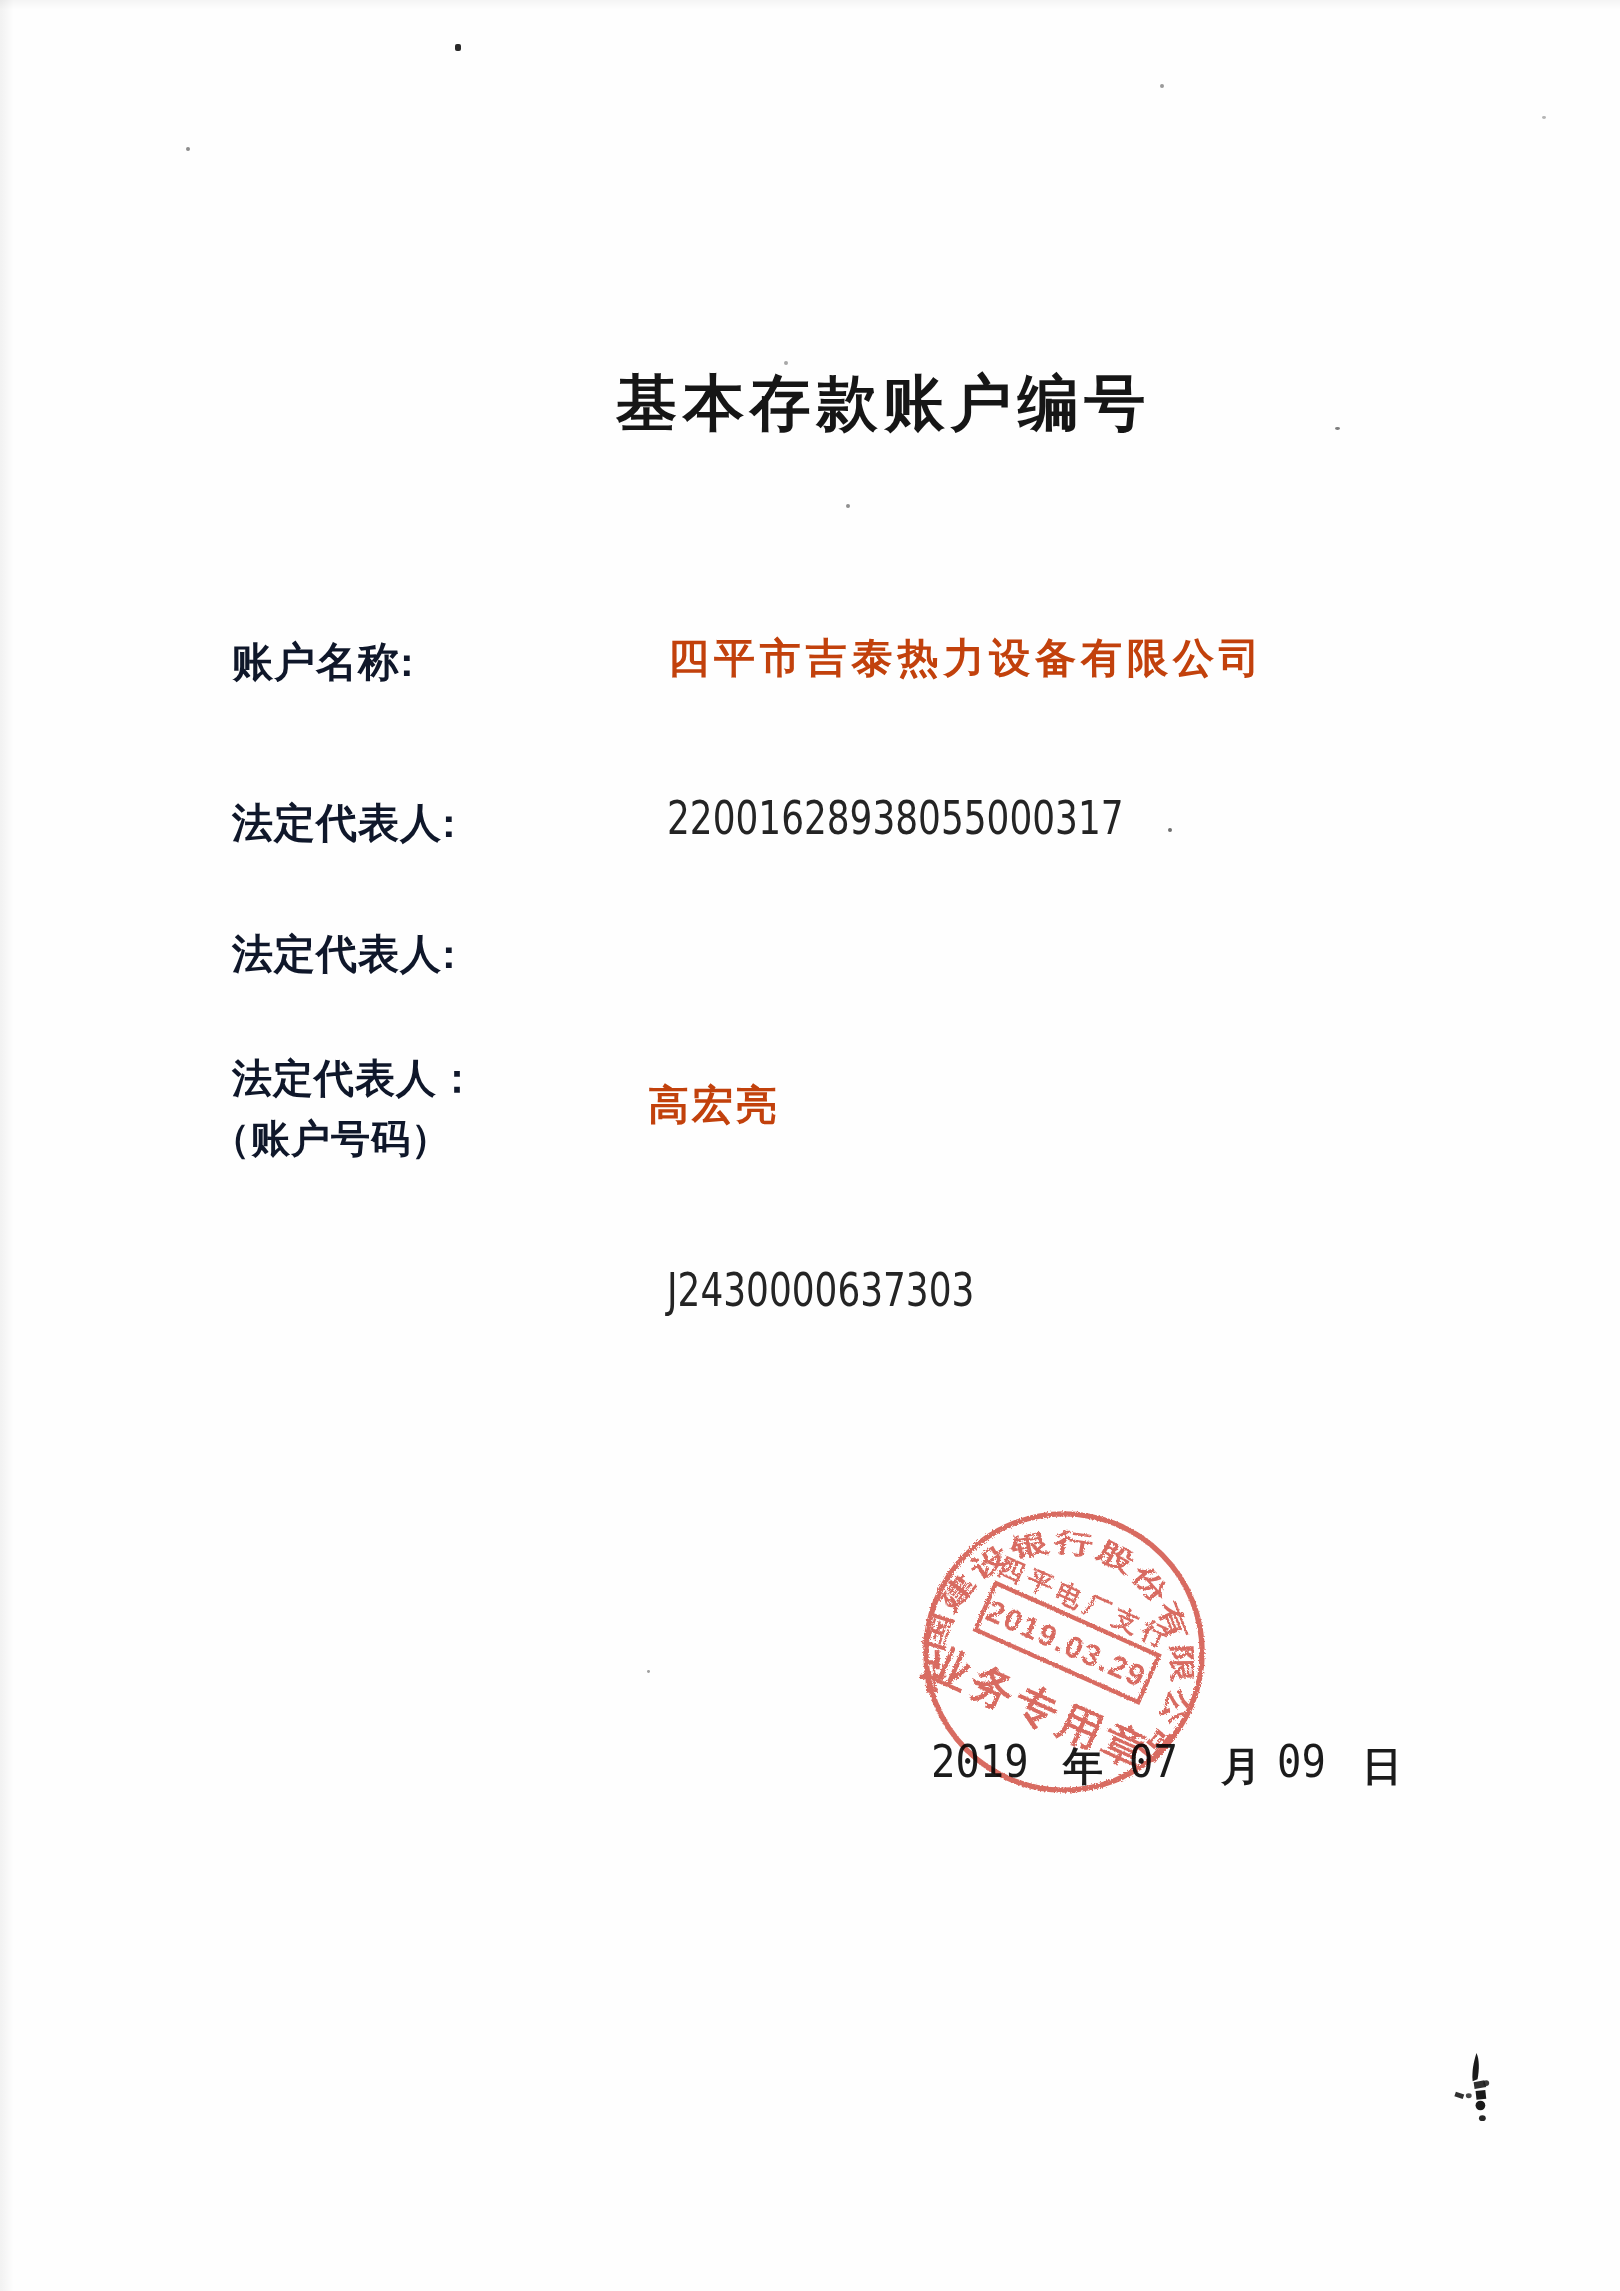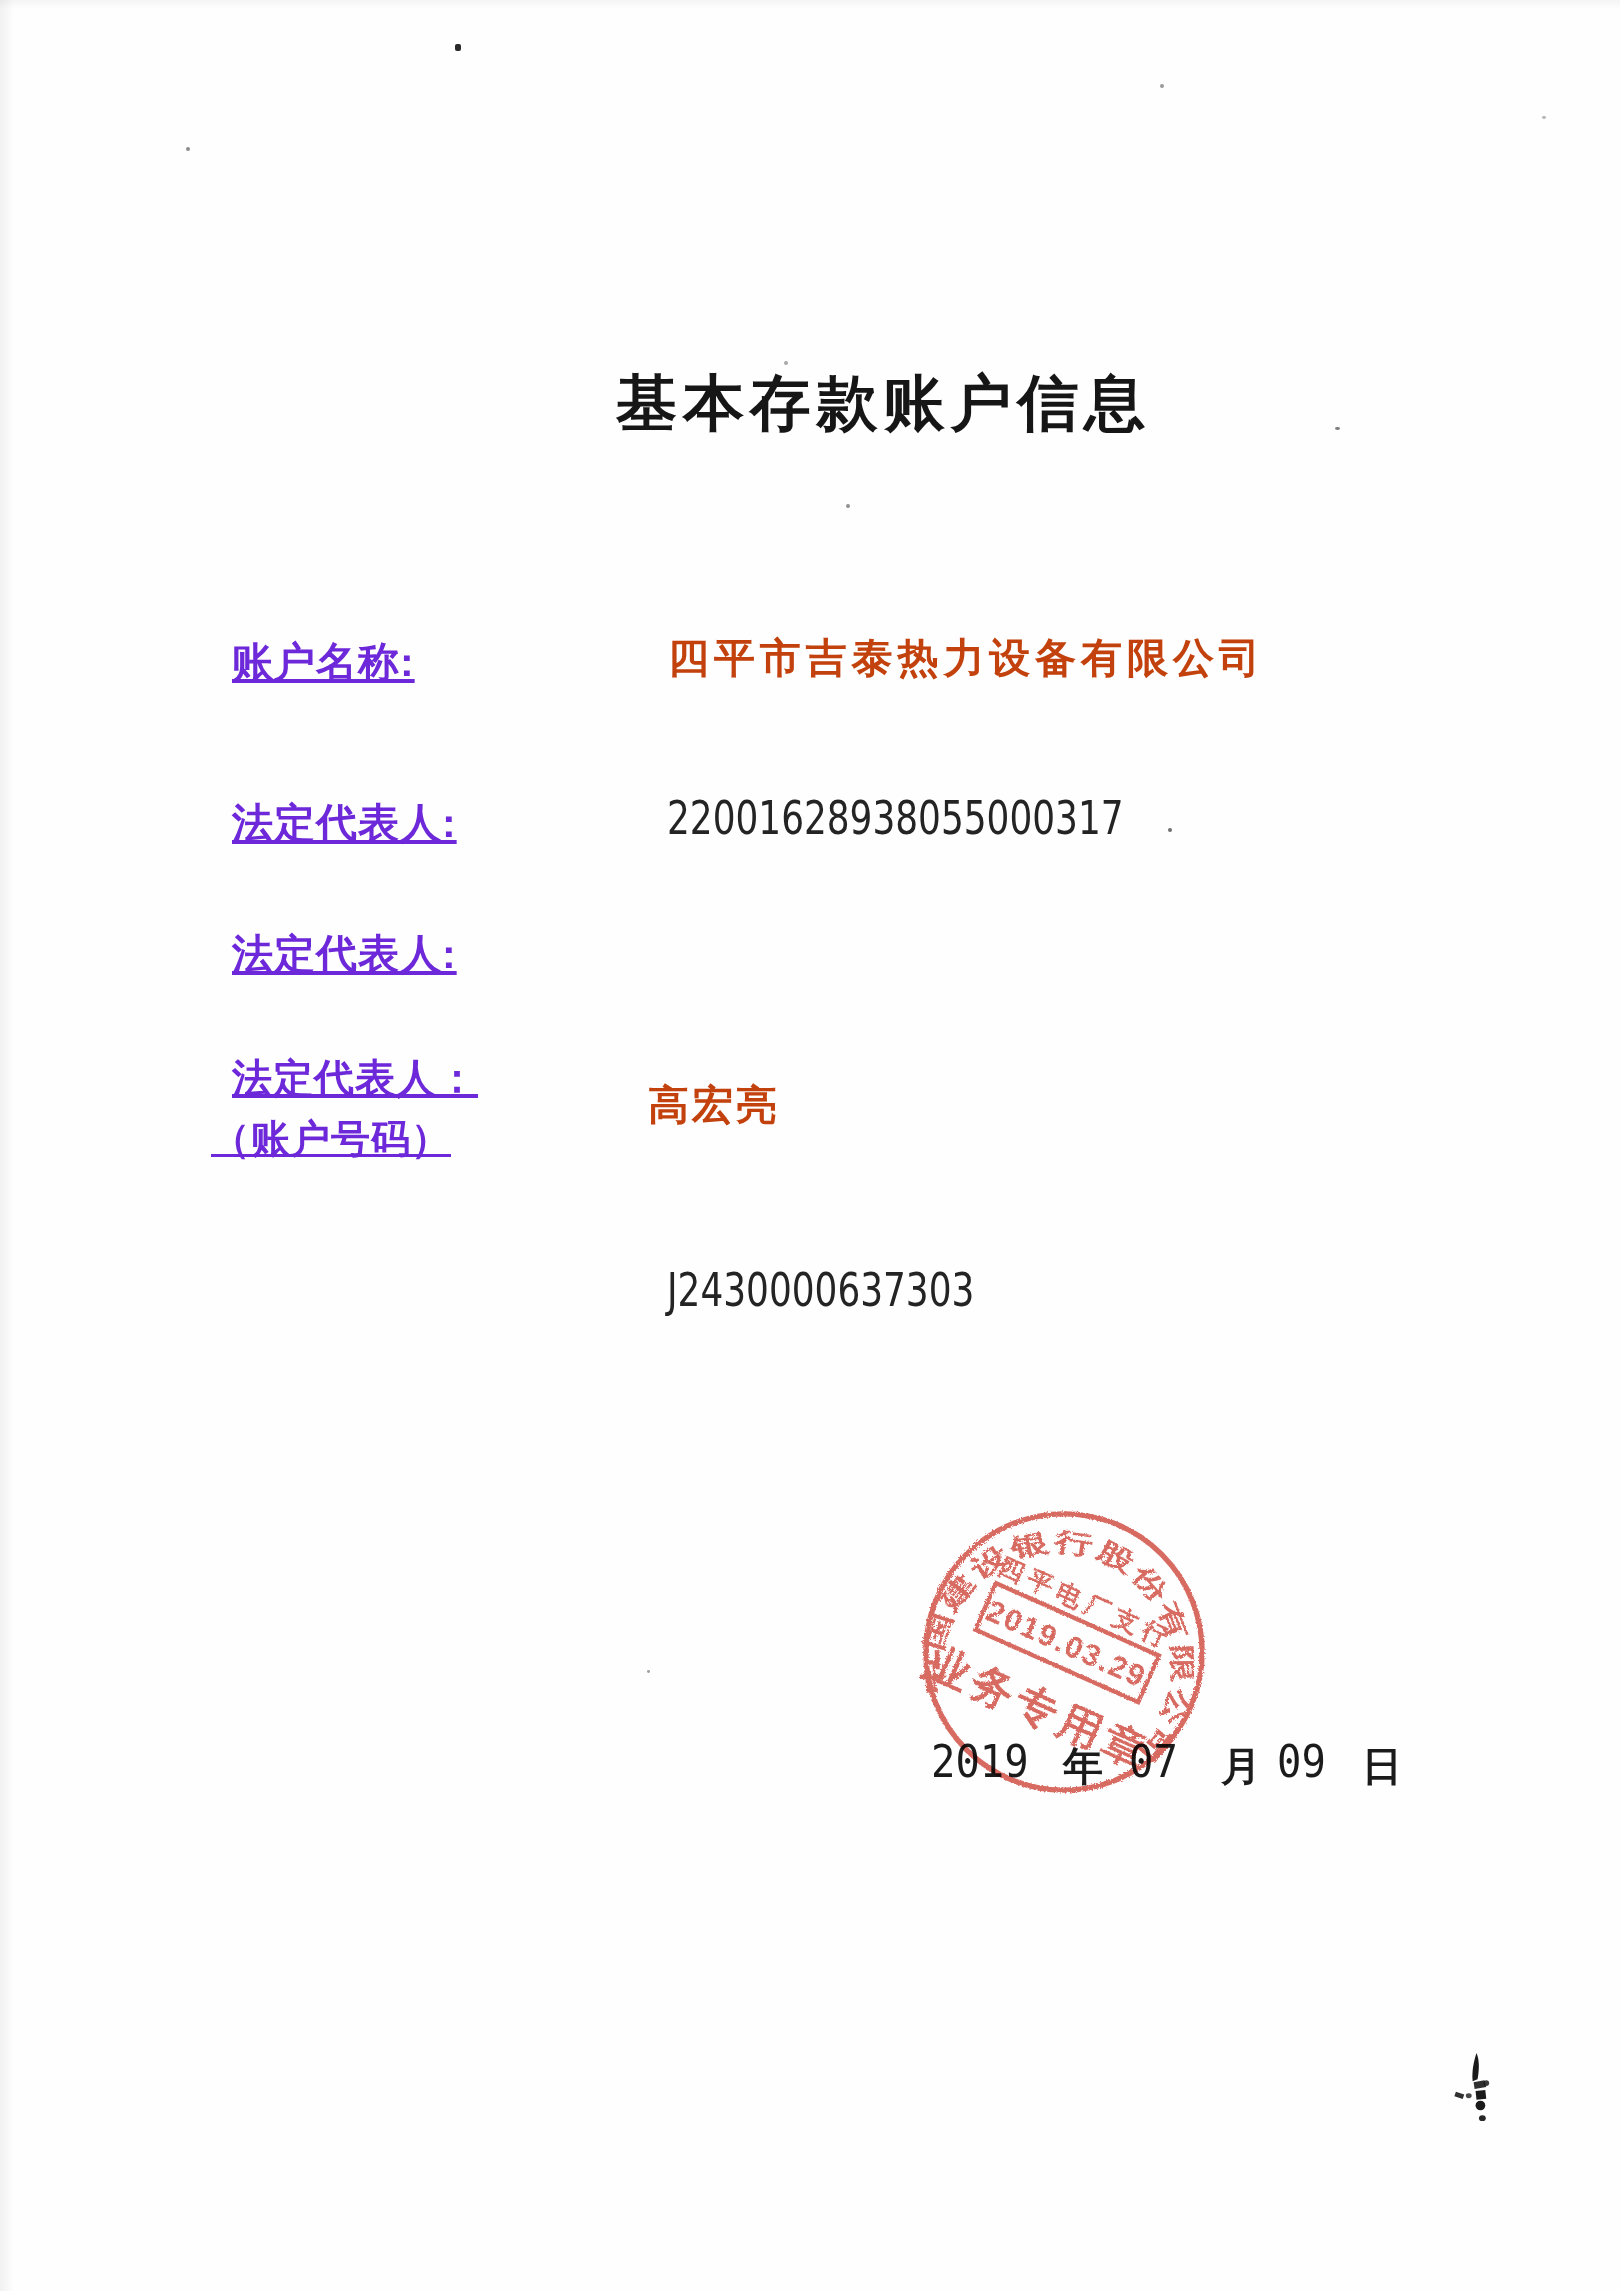--- a/index.html
+++ b/index.html
@@ -31,24 +31,23 @@
     font-family:"Liberation Serif", serif;
     font-weight:700;
     font-size:61px;line-height:1.1;
     letter-spacing:5.9px;
     color:#161616;
     margin:0;
   }
   .lbl{
     position:absolute;
     font-size:41px;line-height:1.15;
-    font-weight:600;color:#6d28d9;
+    font-weight:600;color:#0f172a;
     letter-spacing:1px;
     white-space:nowrap;
-    text-decoration:underline;
   }
   .val{
     position:absolute;
     font-size:41px;line-height:1.15;
     font-weight:700;color:#c2410c;
     white-space:nowrap;
   }
   .num{
     font-family:"DejaVu Sans", sans-serif;
     font-weight:500;
@@ -80,21 +79,21 @@
     position:absolute;left:1447px;top:2050px;width:61px;height:74px;
     z-index:4;
   }
   .speck{position:absolute;border-radius:50%;pointer-events:none;}
 </style>
 </head>
 <body>
 
 <div class="page">
 
-  <h1 class="title">基本存款账户信息</h1>
+  <h1 class="title">基本存款账户编号</h1>
 
   <div class="lbl" style="left:232px;top:639px;">账户名称:</div>
   <div class="val" style="left:668px;top:635px;letter-spacing:4.9px;">四平市吉泰热力设备有限公司</div>
 
   <div class="lbl" style="left:232px;top:800px;">法定代表人:</div>
   <div class="val num" style="left:667px;top:792px;">22001628938055000317</div>
 
   <div class="lbl" style="left:232px;top:931px;">法定代表人:</div>
 
   <div class="lbl" style="left:232px;top:1055px;font-size:40px;">法定代表人：</div>

